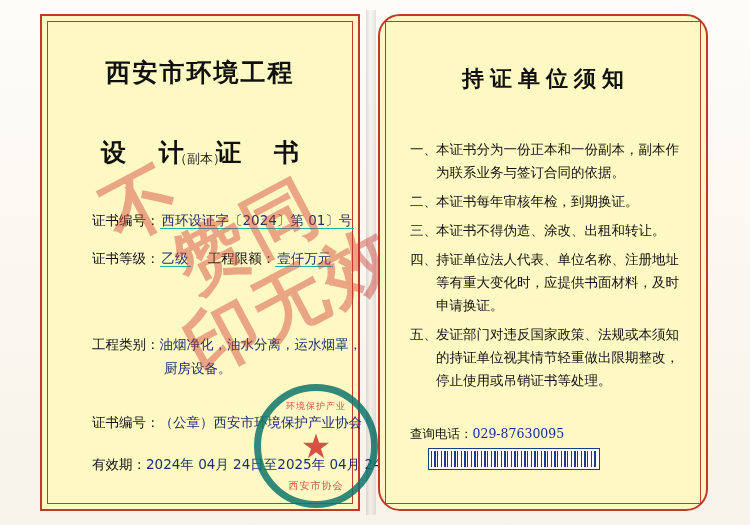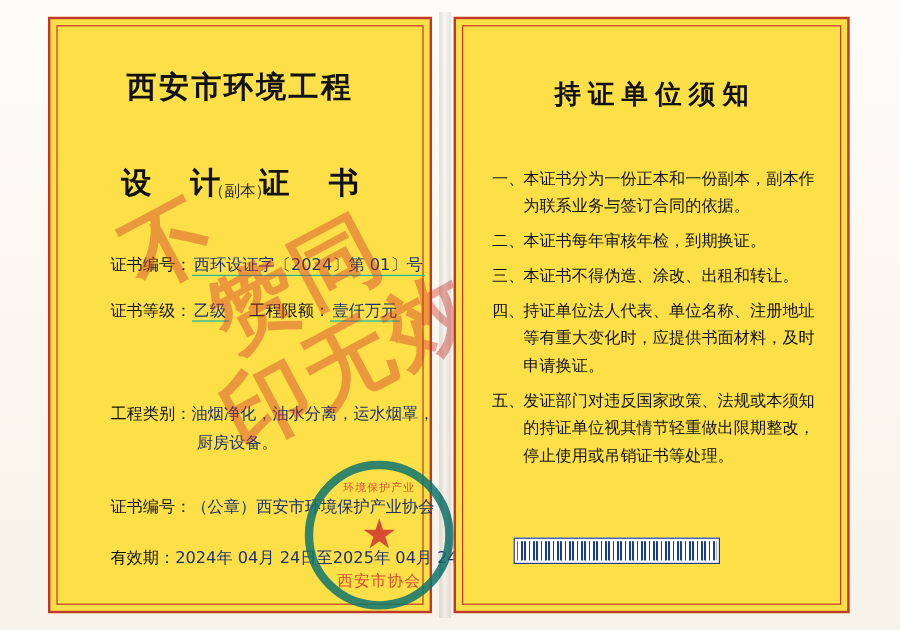--- a/index.html
+++ b/index.html
@@ -17,33 +17,33 @@
   
   .paper{
     position:absolute;inset:0;
     background:linear-gradient(180deg,#fdfcf8 0%,#fbf8f1 45%,#f7f3ea 100%);
   }
   
   .half{
     position:absolute;
     top:14px;
     height:497px;
-    background:#fde047;
+    background:#fef9c3;
     border:2px solid #c0392b;
     box-sizing:border-box;
     text-decoration:underline;
   }
   .half .inner-border{
     position:absolute;
     inset:5px;
     border:1px solid #c0392b;
     pointer-events:none;
   }
   .half-left{ left:40px; width:320px; }
-  .half-right{ left:378px; width:330px; }
+  .half-right{ left:378px; width:330px;border-radius:22px; }
 
   
   .seam{
     position:absolute;
     left:366px;top:10px;
     width:10px;height:505px;
     background:linear-gradient(90deg,rgba(0,0,0,0.12),rgba(0,0,0,0.02) 45%,rgba(0,0,0,0.10));
   }
 
   
@@ -160,21 +160,21 @@
     line-height:1;
   }
   .stamp .arc{
     position:absolute;left:0;right:0;
     text-align:center;
     font-size:9px;
     font-family:"DejaVu Serif", serif;
     letter-spacing:1px;
   }
   .stamp .arc-top{ top:9px; }
-  .stamp .arc-bottom{ bottom:8px; font-size:13px; }
+  .stamp .arc-bottom{ bottom:8px; font-size:10px; }
 
   .stamp-left{
     left:212px;top:368px;width:110px;height:110px;
   }
   .stamp-left .star{ font-size:34px; }
 
   
   .watermark{
     position:absolute;
     left:150px;top:96px;
@@ -272,19 +272,22 @@
       <div class="notice-item">
         <div class="notice-num">四、</div>
         <div class="notice-text">持证单位法人代表、单位名称、注册地址等有重大变化时，应提供书面材料，及时申请换证。</div>
       </div>
       <div class="notice-item">
         <div class="notice-num">五、</div>
         <div class="notice-text">发证部门对违反国家政策、法规或本须知的持证单位视其情节轻重做出限期整改，停止使用或吊销证书等处理。</div>
       </div>
     </div>
 
+    <div class="phone">
+      <span>查询电话：</span><span class="num">029-87630095</span>
+    </div>
 
     <div class="barcode-box">
       <div class="bars"></div>
     </div>
 
   </div>
 </div>
 
 </body></html>

